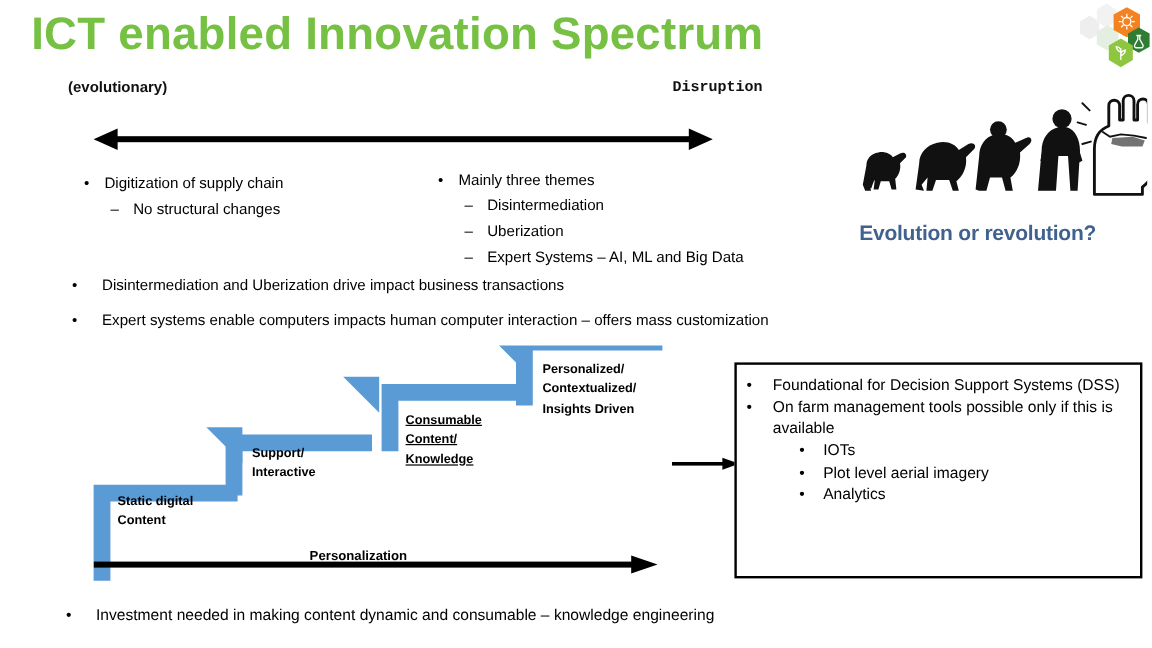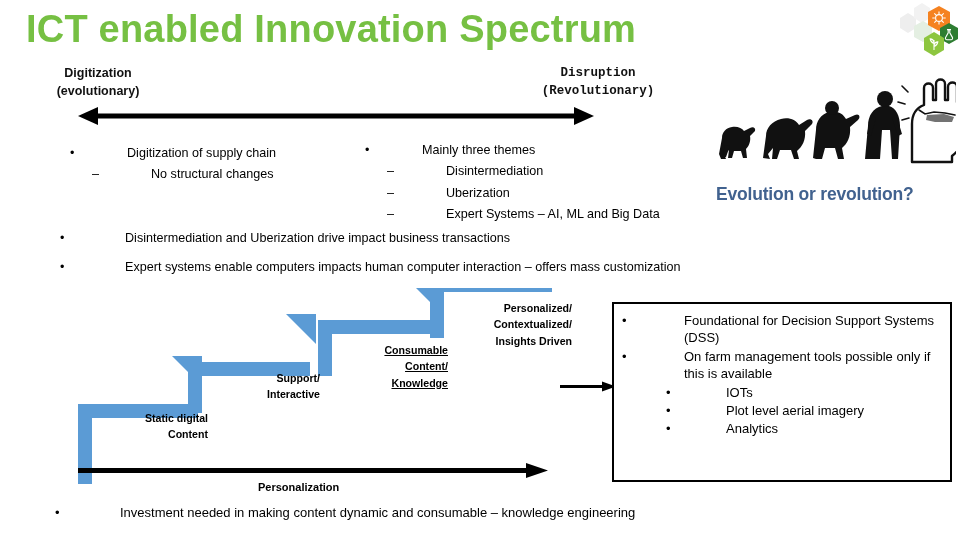--- a/index.html
+++ b/index.html
@@ -40,21 +40,21 @@
   #disruption-label   { left: 528px; top: 64px; width: 140px; font-family: Liberation Mono, monospace; }
 
   
   #spectrum-arrow { left: 78px; top: 104px; width: 516px; height: 24px; }
 
   
   .bullets { font-size: 12.6px; line-height: 1.7; color: #000; }
   .bul { display: flex; }
   .bul .mk { width: 17px; flex: 0 0 17px; text-align: left; }
   .bul .mk.dash { width: 19px; flex: 0 0 19px; }
-  .bul .tx { flex: 1; margin-left: 40px; }
+  .bul .tx { flex: 1; }
   .lvl2 { padding-left: 22px; }
 
   #left-bullets  { left: 70px;  top: 143px; width: 300px; }
   #right-bullets { left: 365px; top: 140px; width: 350px; }
   #wide-bullets  { left: 60px;  top: 228px; width: 800px; }
   #wide-bullets .bul { margin-bottom: 8px; }
   #wide-bullets .mk { width: 25px; flex: 0 0 25px; }
 
   
   #evolution-graphic { left: 706px; top: 58px; width: 250px; height: 112px; }
@@ -65,27 +65,26 @@
   }
 
   
   #staircase { left: 60px; top: 288px; width: 560px; height: 200px; }
   .step-label {
     position: absolute;
     font-size: 10.6px;
     font-weight: bold;
     line-height: 1.55;
     color: #000;
-    text-align: right;
   }
 
   
   #personalization-arrow { left: 78px; top: 462px; width: 470px; height: 18px; }
   #personalization-label {
-    left: 258px; top: 481px; width: 140px;
+    left: 258px; top: 458px; width: 140px;
     font-size: 11px; font-weight: bold; text-align: left; color: #000;
   }
 
   
   #feed-arrow { left: 560px; top: 380px; width: 56px; height: 14px; }
 
   
   #info-box {
     left: 612px; top: 302px; width: 340px; height: 180px;
     border: 2px solid #000;
@@ -126,26 +125,24 @@
         <path d="M57 31.6h4M58.2 31.6v3.2l-2.6 4.6a1.6 1.6 0 001.4 2.4h4a1.6 1.6 0 001.4-2.4l-2.6-4.6v-3.2"></path>
       </g>
       <g stroke="#ffffff" stroke-width="1.1" fill="none">
         <path d="M44 52v-10M44 45.5c-2.4-1-3.6-2.6-3.8-4.6 2.2.2 3.4 1.4 3.8 3.2M44 48.5c2.4-1 3.6-2.6 3.8-4.6-2.2.2-3.4 1.4-3.8 3.2"></path>
       </g>
     </g>
   </svg>
 </div>
 
 <div class="abs spectrum-label" id="digitization-label">
-  <div>Digitization</div>
   <div>(evolutionary)</div>
 </div>
 <div class="abs spectrum-label" id="disruption-label">
   <div>Disruption</div>
-  <div>(Revolutionary)</div>
 </div>
 
 <div class="abs" id="spectrum-arrow">
   <svg width="516" height="24" viewBox="0 0 516 24" xmlns="http://www.w3.org/2000/svg">
     <rect x="18" y="9.5" width="480" height="5" fill="#000"></rect>
     <polygon points="0,12 20,3 20,21" fill="#000"></polygon>
     <polygon points="516,12 496,3 496,21" fill="#000"></polygon>
   </svg>
 </div>
 

